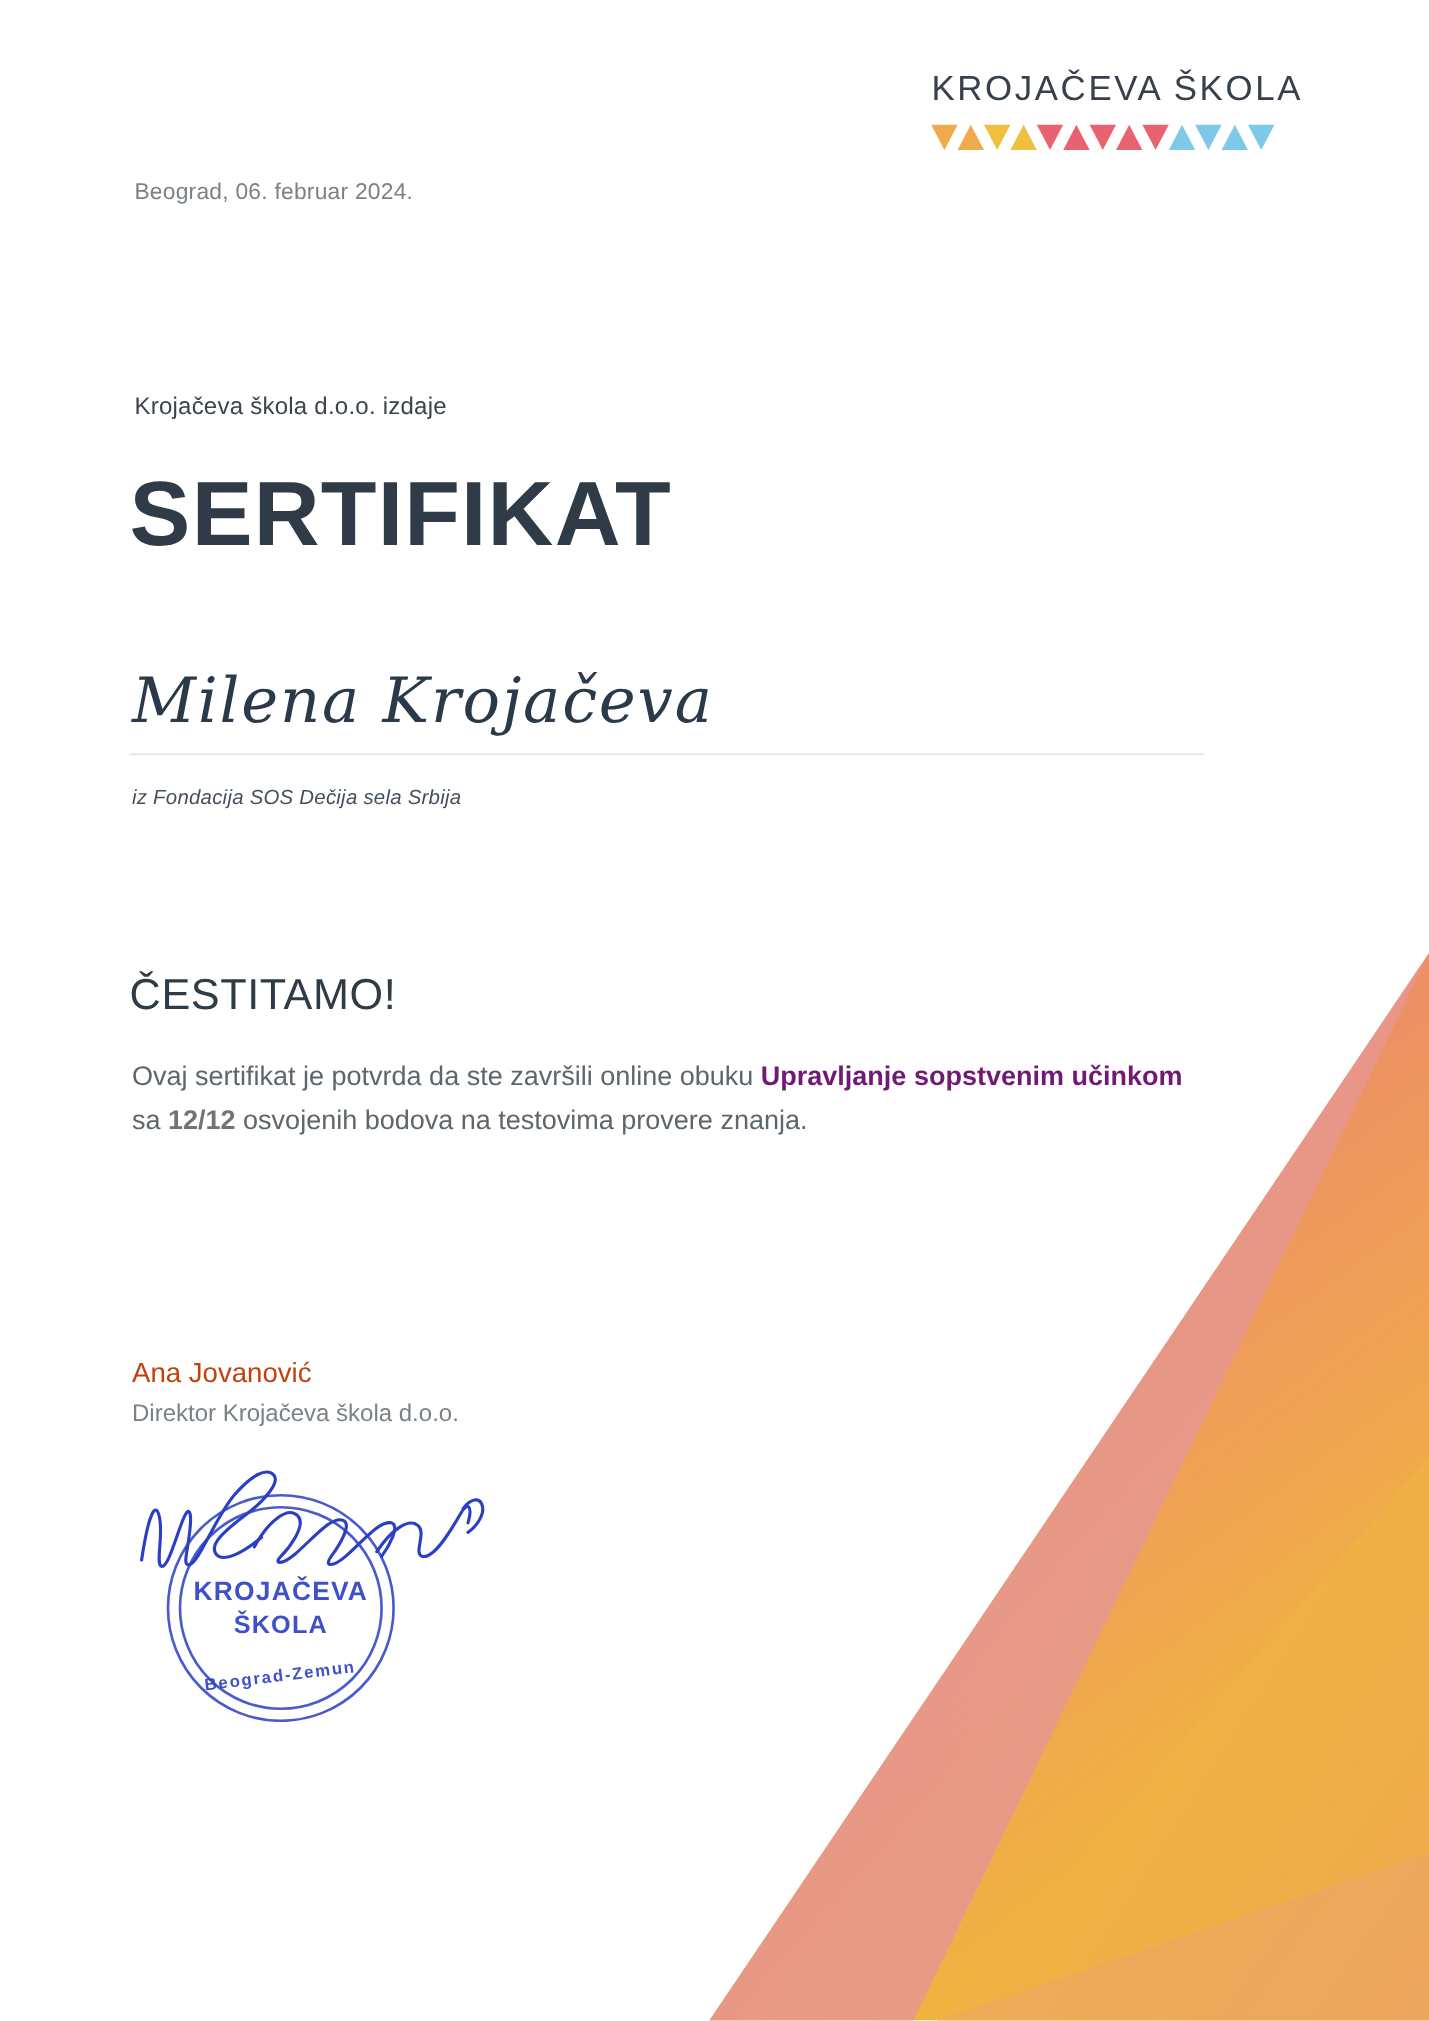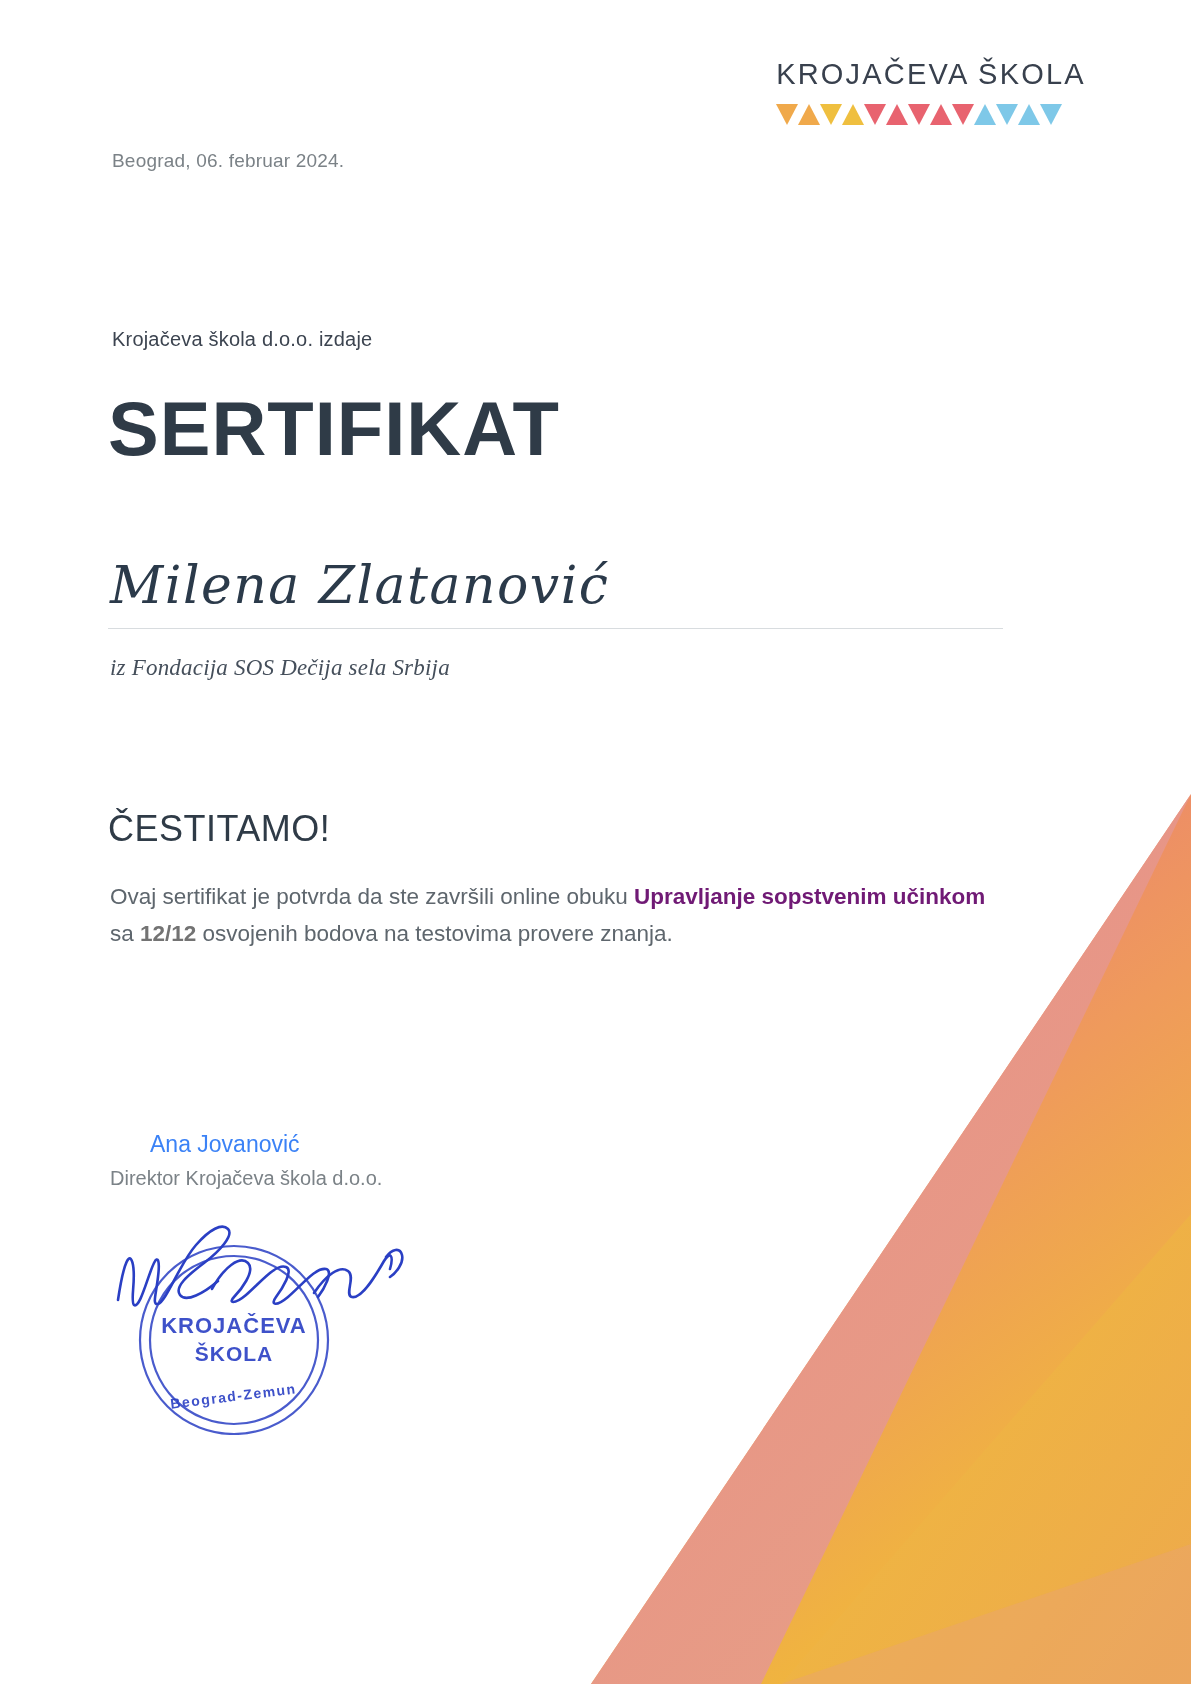--- a/index.html
+++ b/index.html
@@ -97,25 +97,24 @@
     left: 108px;
     top: 628px;
     width: 895px;
     height: 1px;
     background: #d8dcdf;
   }
   .org {
     position: absolute;
     left: 110px;
     top: 655px;
-    font-size: 23px;
+    font-size: 17px;
     font-style: italic;
     color: #454f5b;
     letter-spacing: .2px;
-    font-family: Liberation Serif, serif;
   }
 
   .congrats {
     position: absolute;
     left: 108px;
     top: 808px;
     font-size: 36px;
     color: #2f3b47;
     font-weight: 400;
     letter-spacing: .5px;
@@ -137,22 +136,21 @@
     color: #737373;
     font-weight: bold;
   }
 
   
   .signer-name {
     position: absolute;
     left: 110px;
     top: 1131px;
     font-size: 23px;
-    color: #3b82f6;
-    margin-left: 40px;
+    color: #c2410c;
   }
   .signer-role {
     position: absolute;
     left: 110px;
     top: 1167px;
     font-size: 20px;
     color: #7b8287;
     text-align: center;
   }
   .sig-art {
@@ -222,21 +220,21 @@
       <polygon points="208,24 230,24 219,3" fill="#7ec8e8"></polygon>
       <polygon points="230,3 252,3 241,24" fill="#7ec8e8"></polygon>
       <polygon points="252,24 274,24 263,3" fill="#7ec8e8"></polygon>
       <polygon points="274,3 296,3 285,24" fill="#7ec8e8"></polygon>
     </svg>
   </div>
 
   <div class="issuer">Krojačeva škola d.o.o. izdaje</div>
   <div class="cert-title">SERTIFIKAT</div>
 
-  <div class="recipient">Milena  Zlatanović</div>
+  <div class="recipient">Milena  Krojačeva</div>
   <div class="recipient-rule"></div>
   <div class="org">iz Fondacija SOS Dečija sela Srbija</div>
 
   <div class="congrats">ČESTITAMO!</div>
   <div class="paragraph">
     <span>Ovaj sertifikat je potvrda da ste završili online obuku </span><b>Upravljanje sopstvenim učinkom</b><span> sa </span><span class="score">12/12</span><span> osvojenih bodova na testovima provere znanja.</span>
   </div>
 
   <div class="signer-name">Ana Jovanović</div>
   <div class="signer-role">Direktor Krojačeva škola d.o.o.</div>

